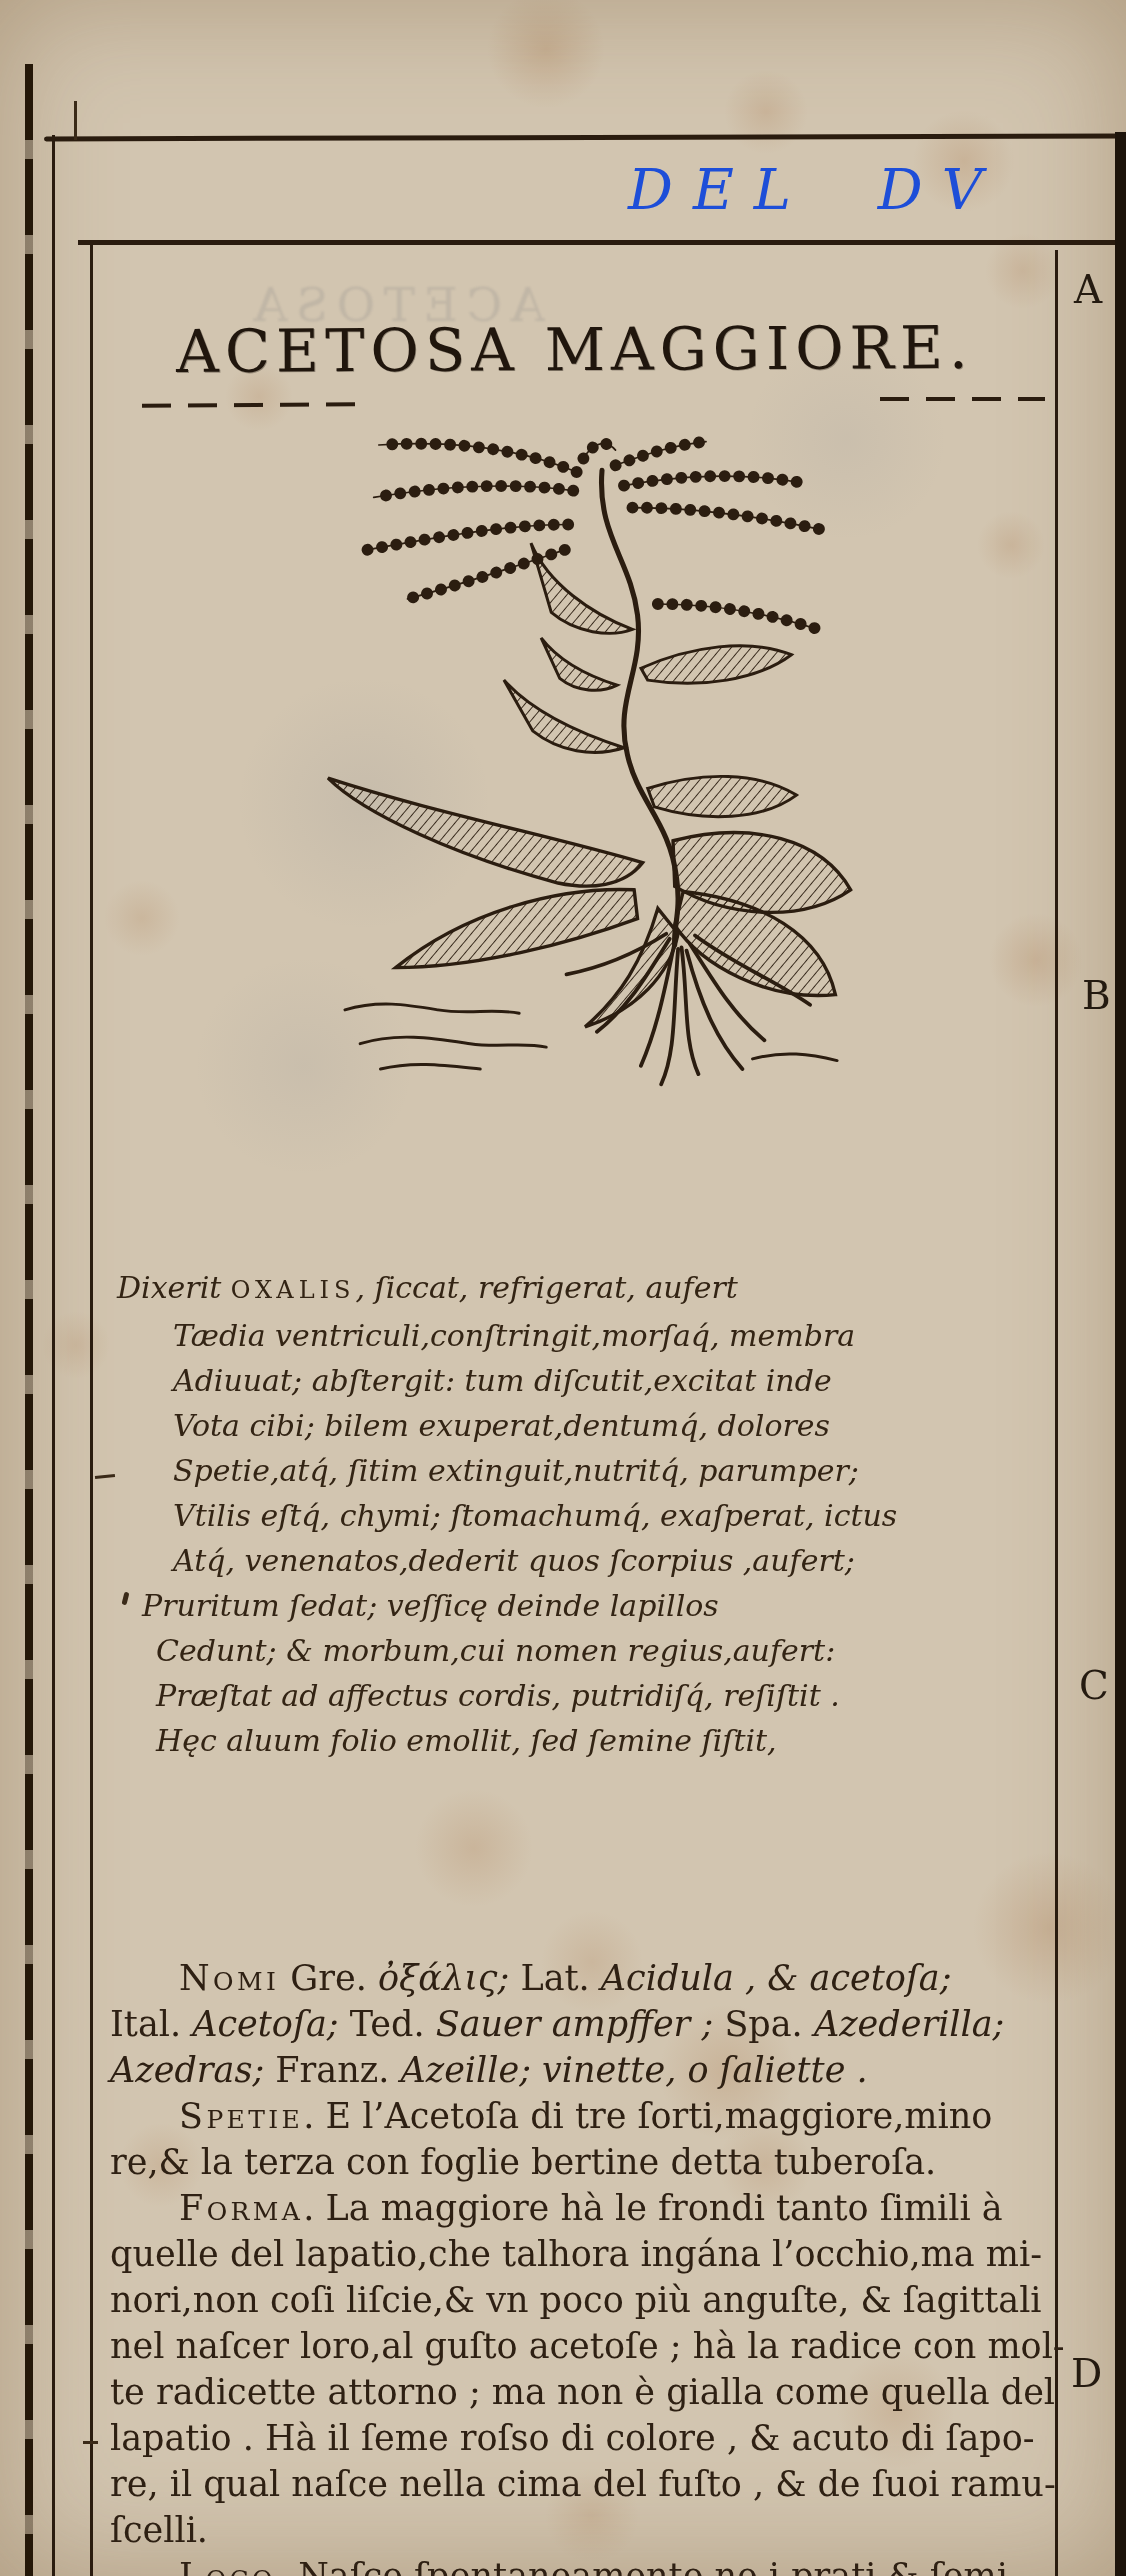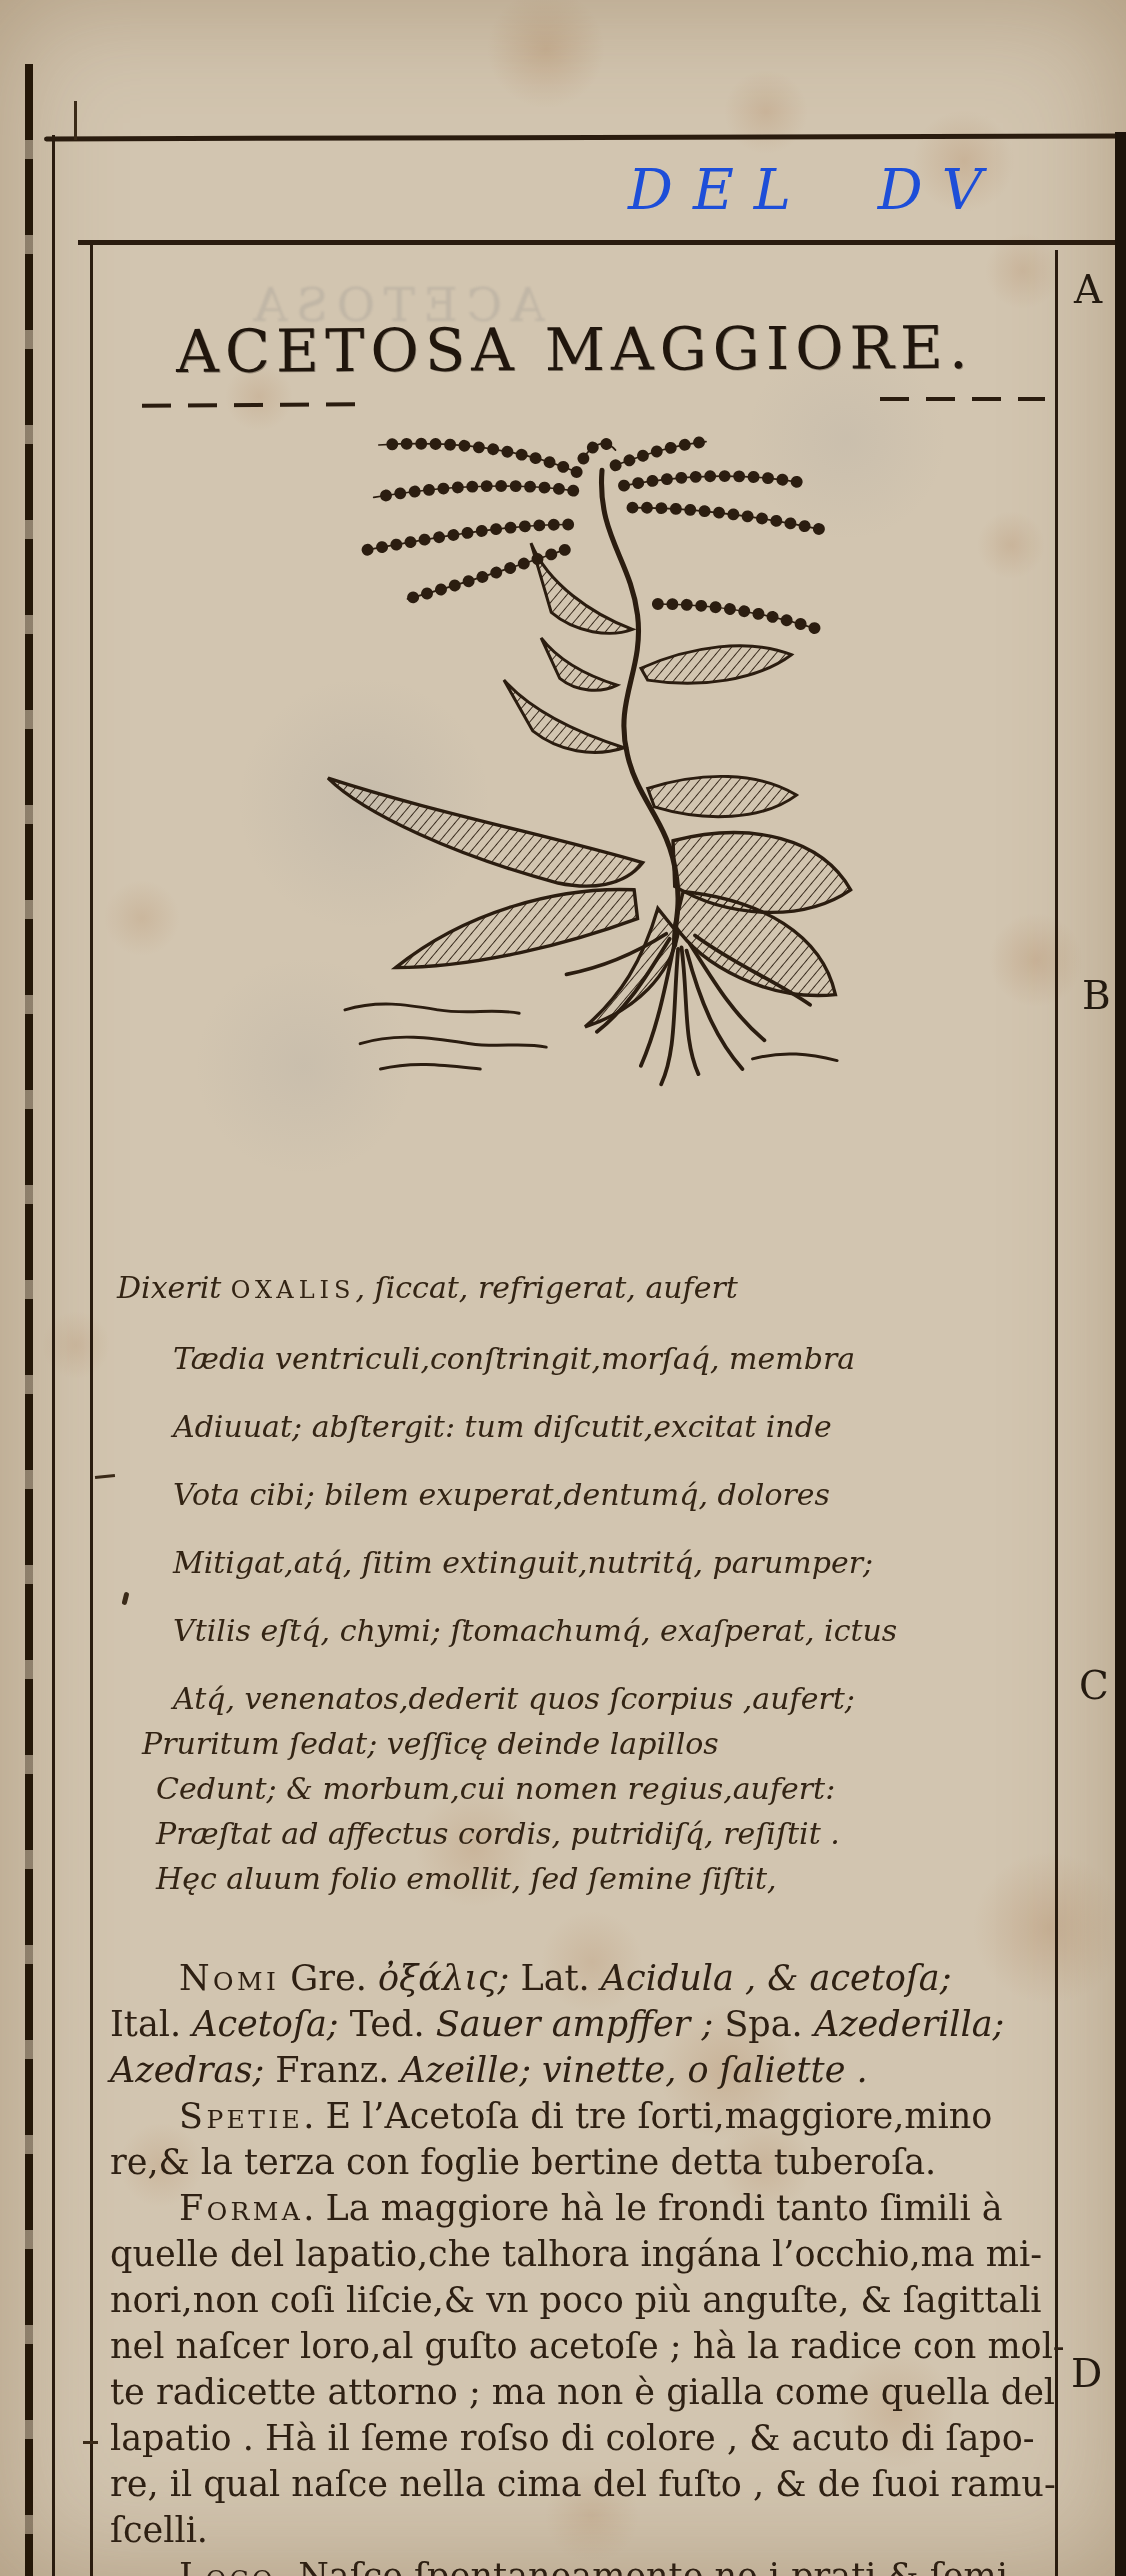--- a/index.html
+++ b/index.html
@@ -78,21 +78,21 @@
     left:117px;top:1265px;width:964px;
     font-style:italic;font-size:30px;line-height:45px;color:#332414;white-space:nowrap;
   }
   .prose{
     left:110px;top:1955px;width:973px;
     font-size:35px;line-height:46px;color:#2e2013;white-space:nowrap;
   }
   .tline{white-space:nowrap;}
   .ind1{margin-left:25px;}
   .ind2{margin-left:39px;}
-  .ind3{margin-left:56px;margin-top:23px;}
+  .ind3{margin-left:56px;}
   .prose .ind1{margin-left:69px;}
   .seg-it{font-style:italic;}
   .seg-rm{font-style:normal;}
   .seg-sc{font-style:normal;font-variant:small-caps;letter-spacing:3.4px;}
   .seg-caps{font-style:normal;font-size:0.8em;letter-spacing:5px;}
 
   
   .mark{background:#3a2a18;}
   .mark-dash {left:95px;top:1475px;width:20px;height:3.4px;transform:rotate(-6deg);}
   .mark-apo  {left:123px;top:1592px;width:5px;height:12.7px;border-radius:2.5px;transform:rotate(14deg);}
@@ -195,21 +195,21 @@
       <path d="M560 760 C596 750 628 754 660 762"></path>
     </g>
   </g>
 </svg>
 
 <div class="abs verse">
     <div class="tline ind0"><span class="seg-it">Dixerit </span><span class="seg-caps">OXALIS</span><span class="seg-it">, ſiccat, refrigerat, aufert</span></div>
     <div class="tline ind3"><span class="seg-it">Tædia ventriculi,conſtringit,morſaq́, membra</span></div>
     <div class="tline ind3"><span class="seg-it">Adiuuat; abſtergit: tum diſcutit,excitat inde</span></div>
     <div class="tline ind3"><span class="seg-it">Vota cibi; bilem exuperat,dentumq́, dolores</span></div>
-    <div class="tline ind3"><span class="seg-it">Mitigat,atq́, ſitim extinguit,nutritq́, parumper;</span></div>
+    <div class="tline ind3"><span class="seg-it">Spetie,atq́, ſitim extinguit,nutritq́, parumper;</span></div>
     <div class="tline ind3"><span class="seg-it">Vtilis eſtq́, chymi; ſtomachumq́, exaſperat, ictus</span></div>
     <div class="tline ind3"><span class="seg-it">Atq́, venenatos,dederit quos ſcorpius ,aufert;</span></div>
     <div class="tline ind1"><span class="seg-it">Pruritum ſedat; veſſicę deinde lapillos</span></div>
     <div class="tline ind2"><span class="seg-it">Cedunt; &amp; morbum,cui nomen regius,aufert:</span></div>
     <div class="tline ind2"><span class="seg-it">Præſtat ad affectus cordis, putridiſq́, reſiſtit .</span></div>
     <div class="tline ind2"><span class="seg-it">Hęc aluum folio emollit, ſed ſemine ſiſtit,</span></div>
   </div>
 
 <div class="abs mark mark-dash"></div>
 <div class="abs mark mark-apo"></div>

